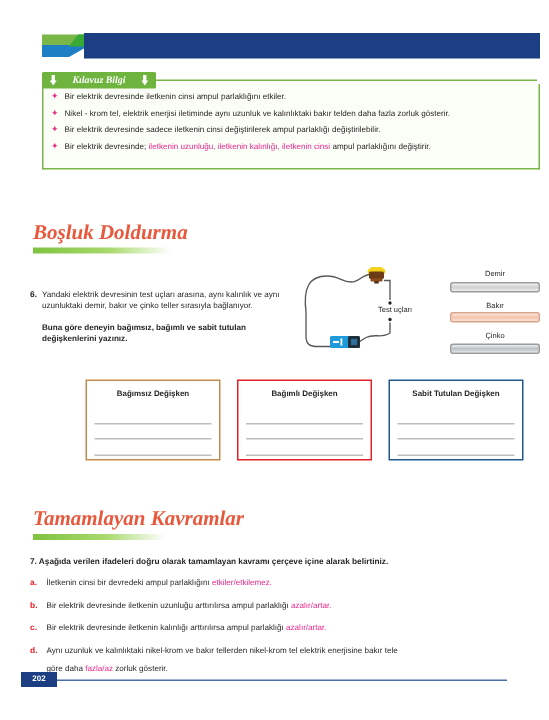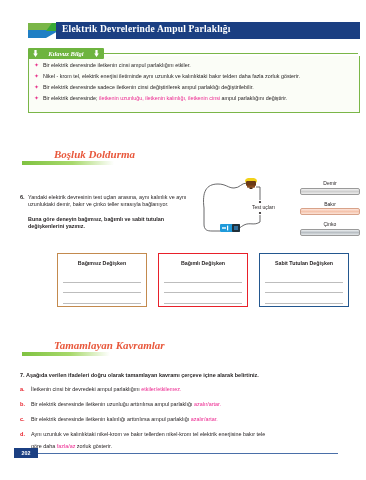--- a/index.html
+++ b/index.html
@@ -29,22 +29,22 @@
   .kb-line-top{position:absolute;left:104px;top:53px;right:8px;height:1px;background:#7ab648;}
 
   .bullets{position:absolute;left:34px;top:62px;right:10px;}
   .bullet{position:relative;padding-left:9px;margin-bottom:4.3px;font-size:5.4px;
     line-height:6.6px;color:#231f20;}
   .bullet .dot{position:absolute;left:0;top:0.4px;color:#e8318a;font-size:6px;line-height:6.6px;}
   .pink{color:#ec268f;}
 
   
   .sec-head{position:absolute;}
-  .sec-head .txt{font-size:11px;font-style:italic;font-weight:bold;color:#e8583c;
-    font-family:"Liberation Serif", serif;white-space:nowrap;margin-left:32px;}
+  .sec-head .txt{font-size:14px;font-style:italic;font-weight:bold;color:#e8583c;
+    font-family:"Liberation Serif", serif;white-space:nowrap;}
   .sec-head .rule{margin-top:1px;height:3.5px;width:92px;
     background:linear-gradient(90deg,#7fc241 0%,#a8d96c 55%,#ffffff 100%);}
   .sec-head.kav .rule{width:88px;}
 
   
   .q6{position:absolute;left:20px;top:194px;width:172px;}
   .q6-num{position:absolute;left:0;top:0;font-size:5.6px;font-weight:bold;color:#231f20;}
   .q6-txt{margin-left:8px;font-size:5.4px;line-height:7.3px;color:#231f20;}
   .q6-bold{margin-left:8px;margin-top:7px;font-size:5.4px;line-height:7.3px;
     font-weight:bold;color:#231f20;}
@@ -93,21 +93,20 @@
 
   <div class="header">
     <div class="logo">
       <svg width="44" height="22" viewBox="0 0 44 22">
         <polygon points="2,3 34,3 26,10 2,10" fill="#7ab648"></polygon>
         <polygon points="2,10 26,10 34,10 20,18 2,18" fill="#1f7fc4"></polygon>
         <polygon points="26,3 36,3 30,11 20,11" fill="#39a935"></polygon>
       </svg>
     </div>
     <div class="hdr-bar"></div>
-    <div class="hdr-title">Elektrik Devrelerinde Ampul Parlaklığı</div>
   </div>
 
   <div class="kb-box"></div>
   <div class="kb-line-top"></div>
   <div class="kb-tab">
     <div class="kb-tab-txt">Kılavuz Bilgi</div>
     <svg class="kb-arrow" style="left:5px" viewBox="0 0 5 7">
       <path d="M1.4 0h2.2v3.6h1.2L2.5 7 .2 3.6h1.2z" fill="#ffffff"></path>
     </svg>
     <svg class="kb-arrow" style="left:66px" viewBox="0 0 5 7">

